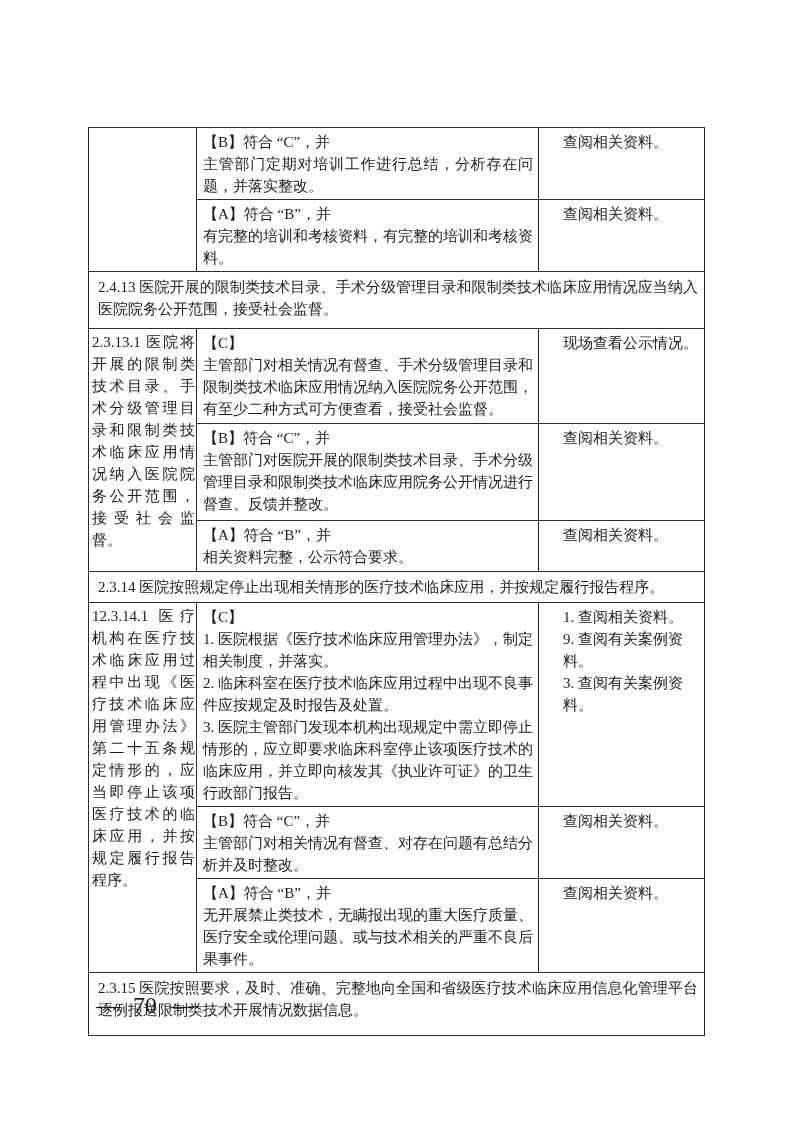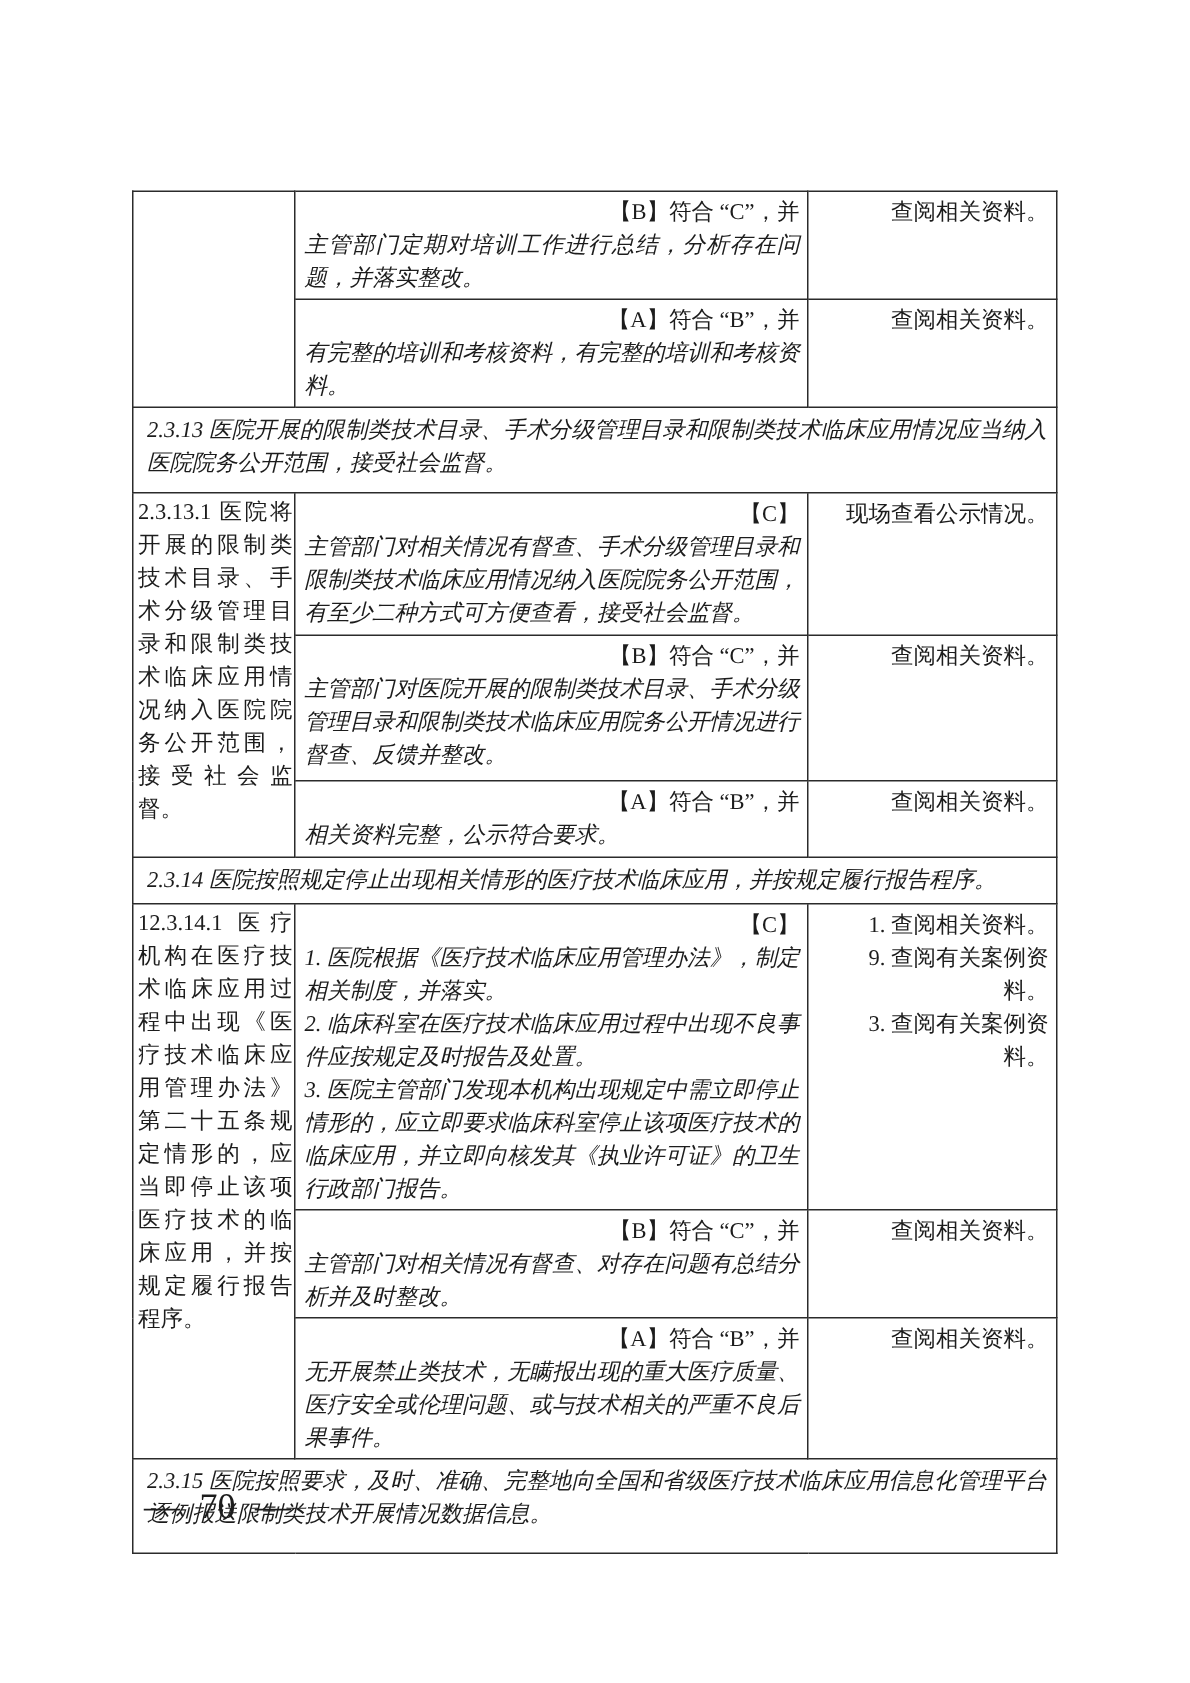--- a/index.html
+++ b/index.html
@@ -29,22 +29,22 @@
     padding:3px 5px 2px 6px;
   }
   td.item-cell {
     padding:2px 1px 2px 3px;
     text-align:justify;
   }
   td.section-cell {
     padding:4px 6px 4px 9px;
   }
   td.method-cell { padding-left:24px; }
-  .line { text-align:right; }
-  .body-text { text-align:justify;font-style:italic; }
+  .line { text-align:left; }
+  .body-text { text-align:justify; }
   tr.h69  { height:69px; }
   tr.h52  { height:52px; }
   tr.h57  { height:57px; }
   tr.h95  { height:95px; }
   tr.h97  { height:97px; }
   tr.h51  { height:51px; }
   tr.h30  { height:30px; }
   tr.h204 { height:204px; }
   tr.h63  { height:63px; }
   tr.h85  { height:85px; }
@@ -84,21 +84,21 @@
           <div class="line">【A】符合 “B”，并</div>
           <div class="body-text">有完整的培训和考核资料，有完整的培训和考核资料。</div>
         </td>
         <td class="method-cell">
           <div class="line">查阅相关资料。</div>
         </td>
       </tr>
 
       <tr class="h57">
         <td class="section-cell" colspan="3">
-          <div class="body-text">2.3.13 医院开展的限制类技术目录、手术分级管理目录和限制类技术临床应用情况应当纳入医院院务公开范围，接受社会监督。</div>
+          <div class="body-text">2.4.13 医院开展的限制类技术目录、手术分级管理目录和限制类技术临床应用情况应当纳入医院院务公开范围，接受社会监督。</div>
         </td>
       </tr>
 
       <tr class="h95">
         <td class="item-cell" rowspan="3">
           <div>2.3.13.1 医院将开展的限制类技术目录、手术分级管理目录和限制类技术临床应用情况纳入医院院务公开范围，接受社会监督。</div>
         </td>
         <td>
           <div class="line">【C】</div>
           <div class="body-text">主管部门对相关情况有督查、手术分级管理目录和限制类技术临床应用情况纳入医院院务公开范围，有至少二种方式可方便查看，接受社会监督。</div>

